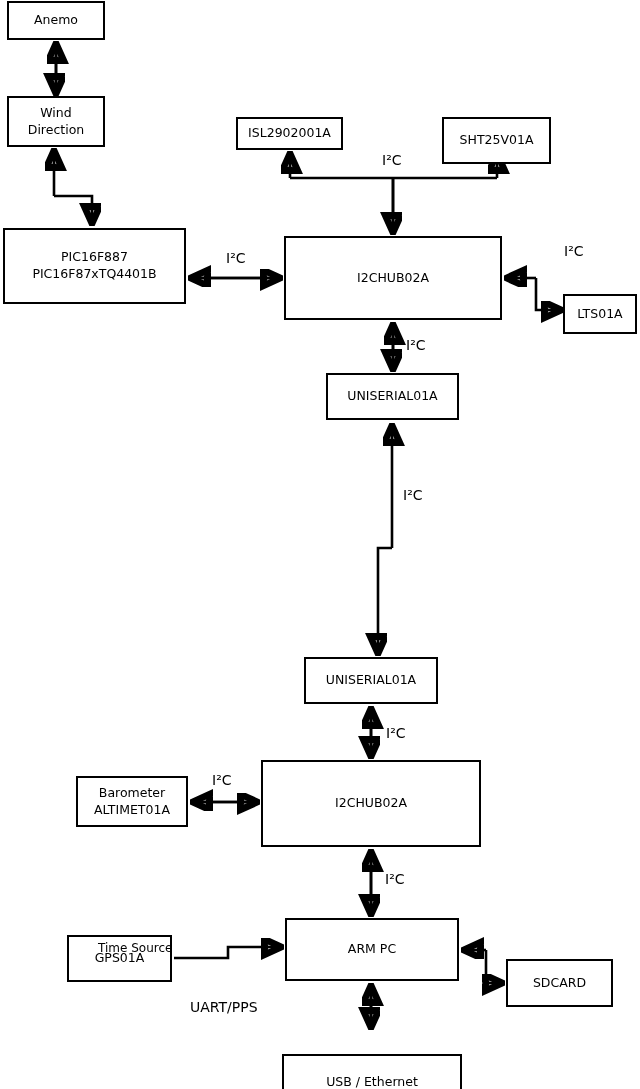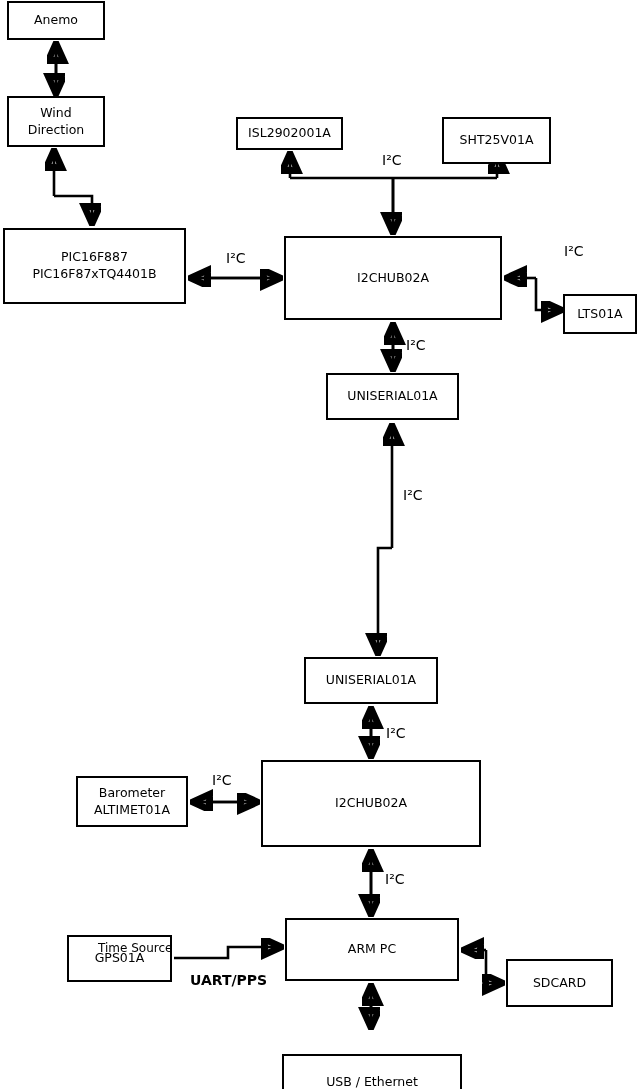--- a/index.html
+++ b/index.html
@@ -185,17 +185,17 @@
   <div class="edge-label" style="left:406px; top:337px;">I²C</div>
 
   <div class="edge-label" style="left:403px; top:487px;">I²C</div>
 
   <div class="edge-label" style="left:386px; top:725px;">I²C</div>
 
   <div class="edge-label" style="left:212px; top:772px;">I²C</div>
 
   <div class="edge-label" style="left:385px; top:871px;">I²C</div>
 
-  <div class="edge-label" style="left:190px; top:972px;font-weight:bold;">UART/PPS</div>
+  <div class="edge-label" style="left:190px; top:999px;">UART/PPS</div>
 
   <div class="free-label" style="left:98px; top:909px;margin-top:32px;">Time Source</div>
 
 </div>
 
 </body></html>

